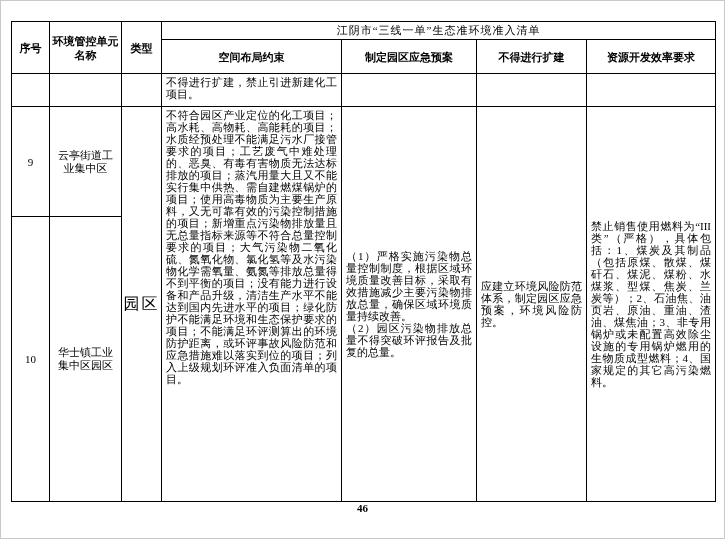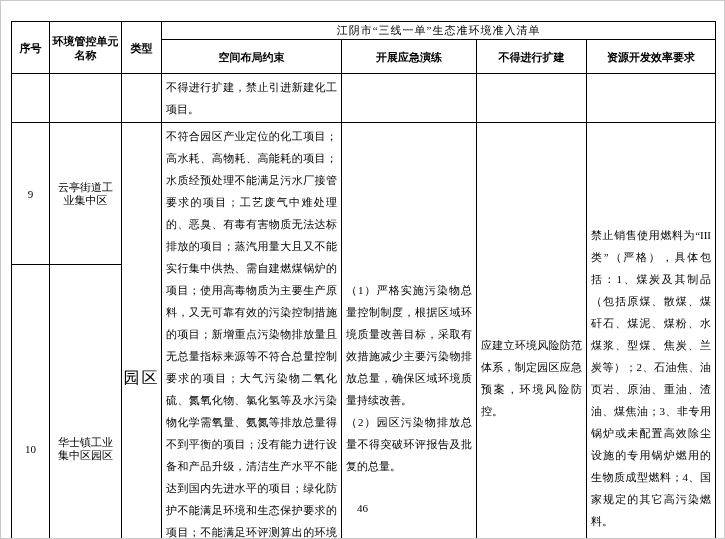--- a/index.html
+++ b/index.html
@@ -52,33 +52,34 @@
     line-height: 13px;
     padding: 1px 5px;
   }
   td.type {
     font-size: 16px;
     text-align: center;
     letter-spacing: 2px;
   }
   td.body {
     font-size: 11px;
-    line-height: 22px;
+    line-height: 12px;
     text-align: justify;
     padding: 2px 4px;
   }
   td.body.vtop { vertical-align: top; }
   .para { text-align: justify; }
   .page-num {
     position: absolute;
     left: 0; right: 0;
     top: 501px;
     text-align: center;
     font-size: 11px;
     color: #000;
+    font-weight: bold;
   }
 </style>
 </head>
 <body>
 
 <div class="screen">
 
   <table class="doc">
     <colgroup>
       <col style="width:38px">
@@ -93,21 +94,21 @@
     <tbody>
         <tr style="height:18px">
       <th class="hdr" rowspan="2">序号</th>
       <th class="hdr" rowspan="2">环境管控单元名称</th>
       <th class="hdr" rowspan="2">类型</th>
       <th class="title-cell" colspan="4">江阴市“三线一单”生态准环境准入清单</th>
     </tr>
 
     <tr style="height:34px">
       <th class="hdr">空间布局约束</th>
-      <th class="hdr">开展应急演练</th>
+      <th class="hdr">制定园区应急预案</th>
       <th class="hdr">不得进行扩建</th>
       <th class="hdr">资源开发效率要求</th>
     </tr>
 
     <tr style="height:33px">
       <td class="idx"></td>
       <td class="name"></td>
       <td class="type"></td>
       <td class="body vtop">不得进行扩建，禁止引进新建化工项目。</td>
       <td class="body"></td>

